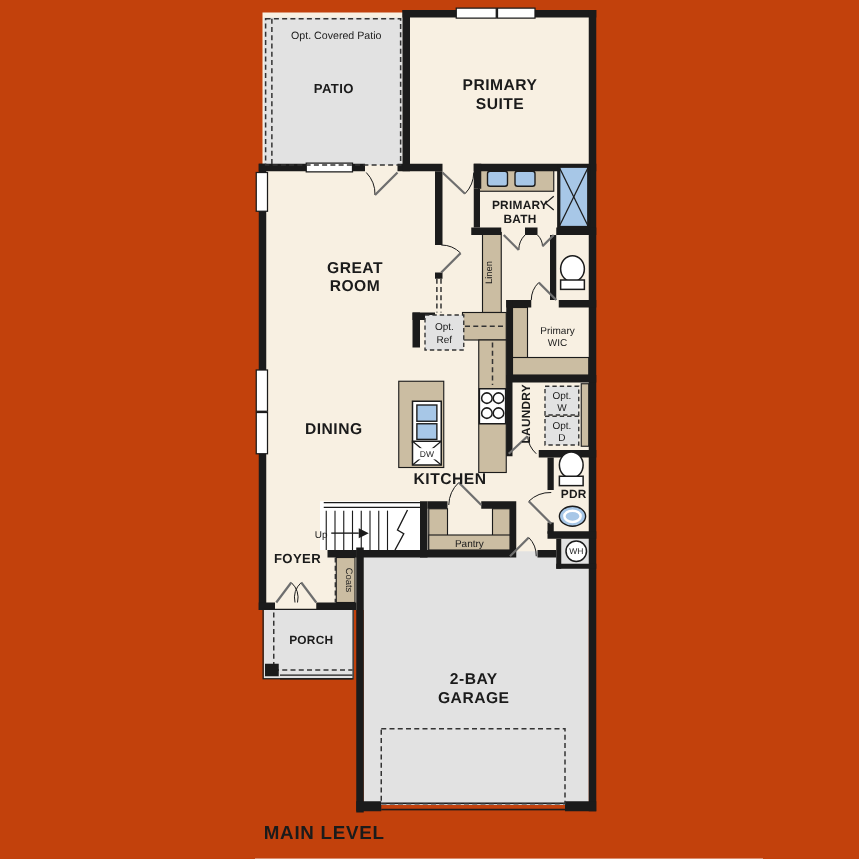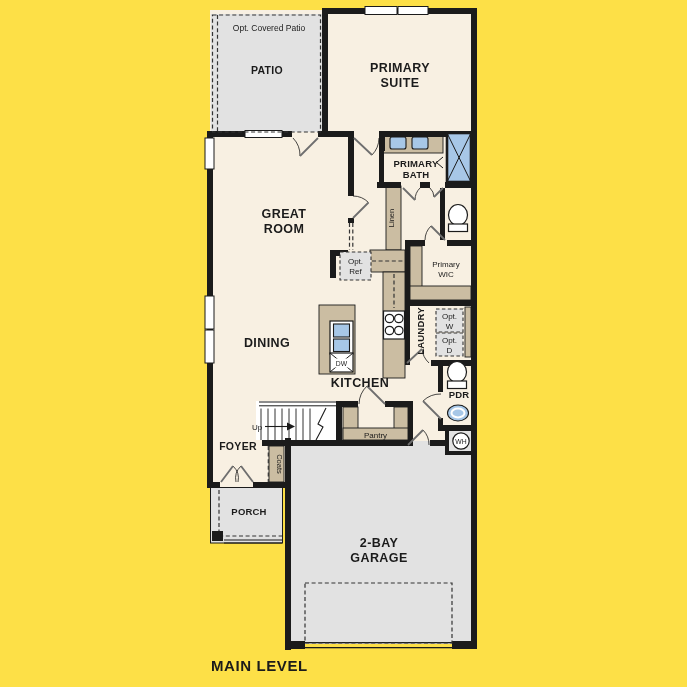--- a/index.html
+++ b/index.html
@@ -1,16 +1,16 @@
 <!DOCTYPE html>
 <html style="--interior: #f8f0e2; --outdoor: #e2e2e2; --cabinet: #cbbda2; --fixture: #a7c7e7; --wall: #1b1b1b; --door: #6e6e6e; --text: #1b1b1b;"><head>
 <meta charset="utf-8">
 <style>
   html,body{margin:0;padding:0;background:#ffffff;}
-  .canvas{position:relative;width:687px;height:687px;background:#fde047;font-family:"Liberation Sans",sans-serif;}
+  .canvas{position:relative;width:687px;height:687px;background:#c2410c;font-family:"Liberation Sans",sans-serif;}
   svg text{fill:var(--text,#1b1b1b);font-family:"Liberation Sans",sans-serif;}
   .room-in{fill:var(--interior,#f8f0e2);}
   .room-out{fill:var(--outdoor,#e3e3e3);}
   .cab{fill:var(--cabinet,#cbbda2);stroke:#1b1b1b;stroke-width:0.9;}
   .wall{fill:var(--wall,#1b1b1b);}
   .win{fill:#ffffff;stroke:#1b1b1b;stroke-width:1;}
   .fixture{fill:var(--fixture,#a7c7e7);stroke:#1b1b1b;stroke-width:1.1;}
   .white-fix{fill:#ffffff;stroke:#1b1b1b;stroke-width:1.2;}
   .dash{fill:none;stroke:#333333;stroke-width:1.2;stroke-dasharray:4 2.6;}
   .dash-fill{fill:var(--outdoor,#e3e3e3);stroke:#333333;stroke-width:1.1;stroke-dasharray:3.5 2.4;}

